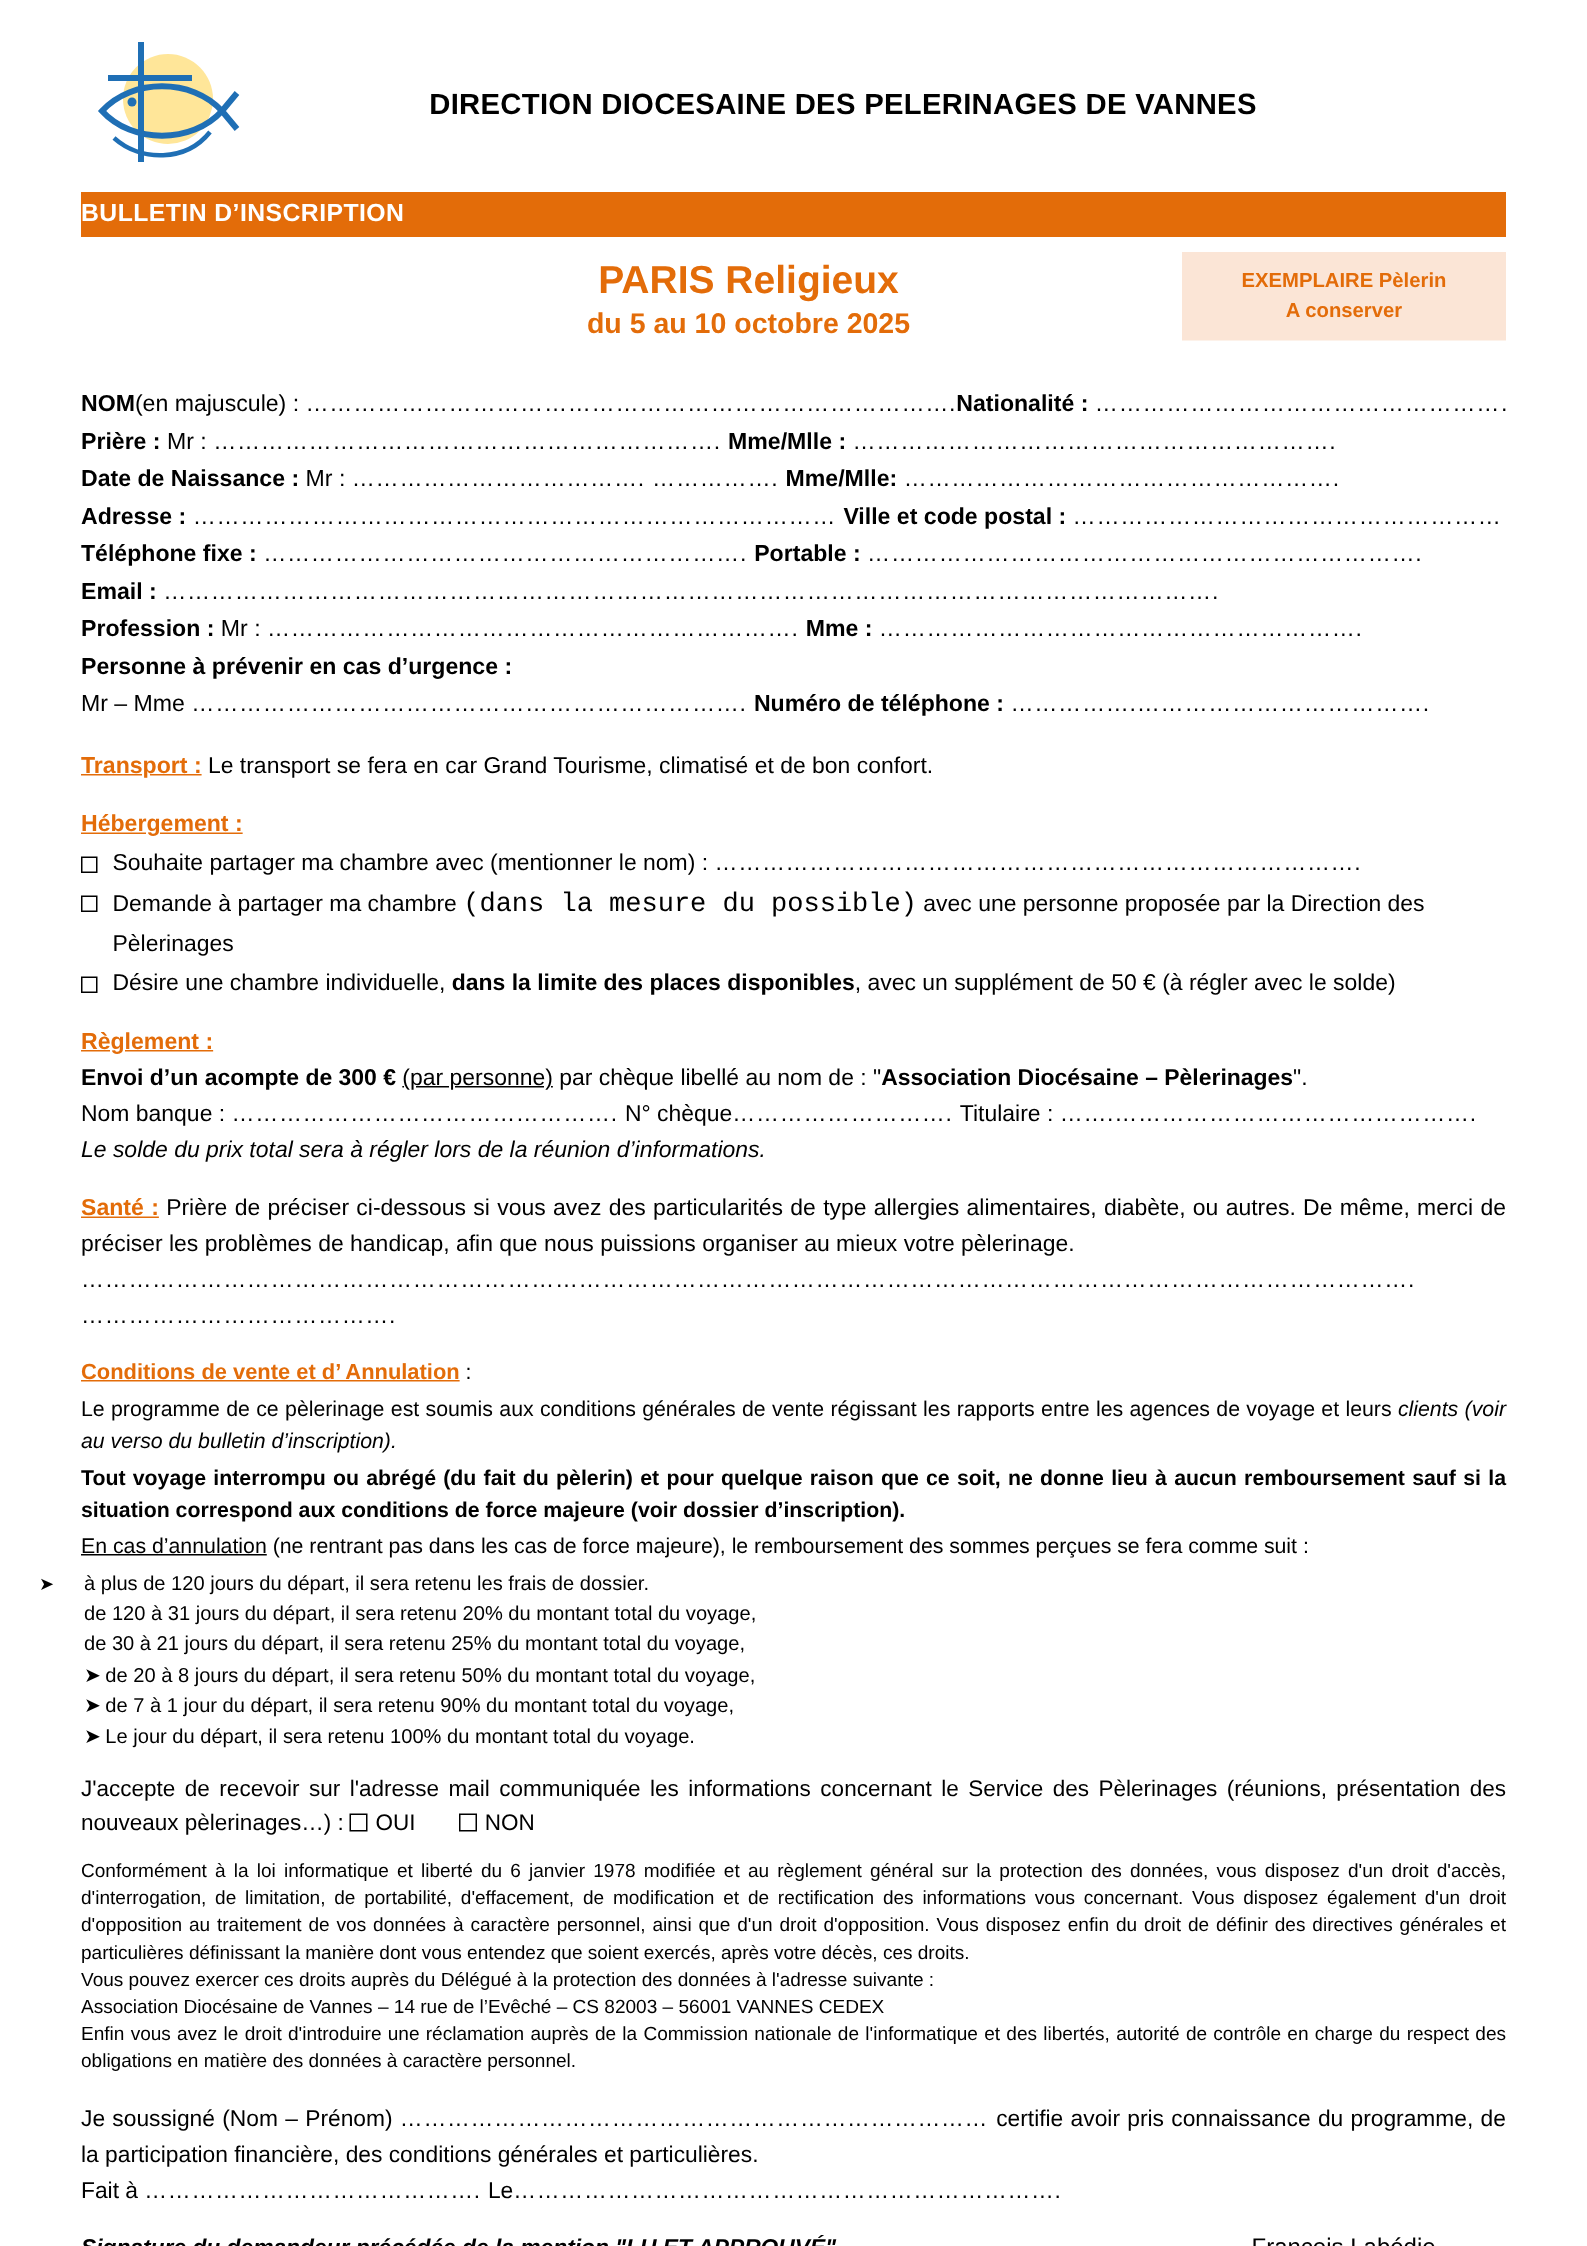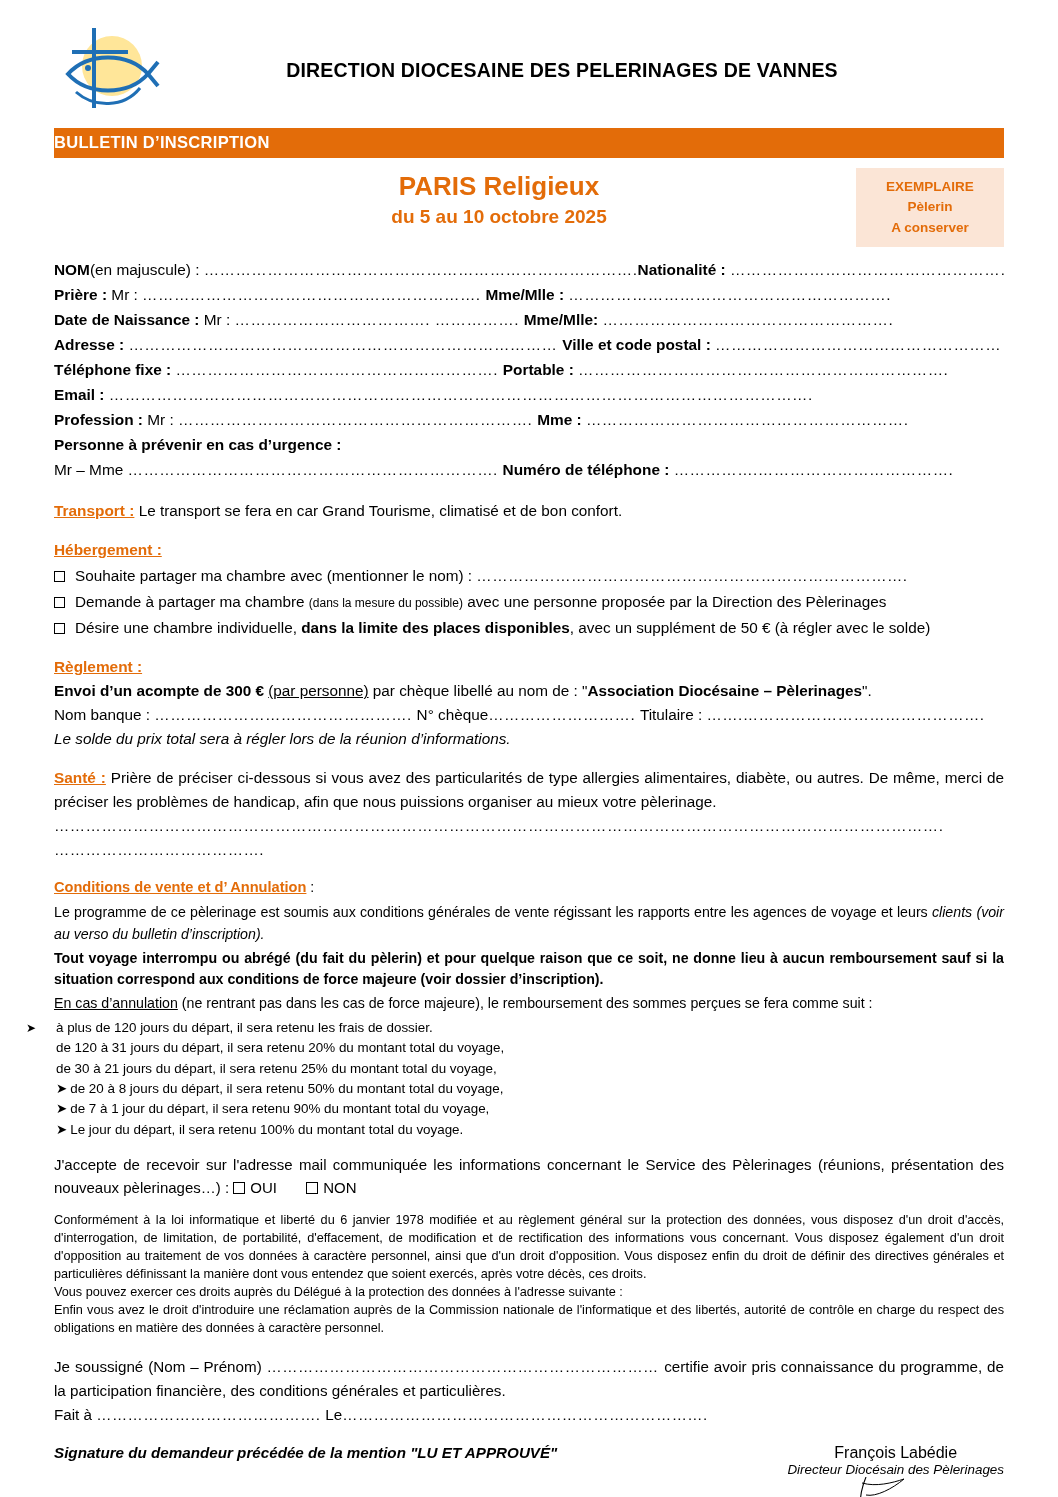--- a/index.html
+++ b/index.html
@@ -68,21 +68,21 @@
   .exemplaire{
     position:absolute;
     right:0;top:-4px;
     background:#FBE5D6;
     color:#E36C09;
     font-weight:bold;
     font-size:13.5px;
     text-align:center;
     padding:9px 16px;
     line-height:1.5;
-    width:148px;
+    width:216px;
     box-sizing:border-box;
   }
   
   .form{
     margin-top:14px;
     font-size:15.4px;
     line-height:1.62;
   }
   .form .row{white-space:nowrap;overflow:hidden;}
   .b{font-weight:bold;}
@@ -106,21 +106,21 @@
     gap:10px;
     margin-top:2px;
   }
   .cb{
     display:inline-block;
     width:9px;height:9px;
     border:1px solid #000;
     margin-top:7px;
     flex:0 0 9px;
   }
-  .small{font-size:12px;}
+  .small{font-size:18px;font-family:Liberation Mono, monospace;}
   .italic{font-style:italic;}
   
   .cond{margin-top:16px;font-size:14.2px;line-height:1.5;}
   .cond .h{color:#E36C09;font-weight:bold;text-decoration:underline;font-size:14.6px;}
   .cond p{margin:3px 0;}
   .just{text-align:justify;}
   .u{text-decoration:underline;}
   .annul-list{margin:0;padding:0;list-style:none;font-size:13.4px;line-height:1.52;}
   .annul-list li{padding-left:2px;}
   .arrow{margin-right:3px;}
@@ -266,20 +266,21 @@
     </ul>
   </div>
 
   <div class="accept">
     <span>J'accepte de recevoir sur l'adresse mail communiquée les informations concernant le Service des Pèlerinages (réunions, présentation des nouveaux pèlerinages…) :  </span><span class="ocb"></span><span>OUI</span>&nbsp;&nbsp;&nbsp;&nbsp;&nbsp;&nbsp;&nbsp;<span class="ocb"></span><span>NON</span>
   </div>
 
   <div class="rgpd">
     <div>Conformément à la loi informatique et liberté du 6 janvier 1978 modifiée et au règlement général sur la protection des données, vous disposez d'un droit d'accès, d'interrogation, de limitation, de portabilité, d'effacement, de modification et de rectification des informations vous concernant. Vous disposez également d'un droit d'opposition au traitement de vos données à caractère personnel, ainsi que d'un droit d'opposition. Vous disposez enfin du droit de définir des directives générales et particulières définissant la manière dont vous entendez que soient exercés, après votre décès, ces droits.</div>
     <div>Vous pouvez exercer ces droits auprès du Délégué à la protection des données à l'adresse suivante :</div>
+    <div>Association Diocésaine de Vannes – 14 rue de l’Evêché – CS 82003 – 56001 VANNES CEDEX</div>
     <div>Enfin vous avez le droit d'introduire une réclamation auprès de la Commission nationale de l'informatique et des libertés, autorité de contrôle en charge du respect des obligations en matière des données à caractère personnel.</div>
   </div>
 
   <div class="sign">
     <div class="just">
       <span>Je  soussigné  (Nom  –  Prénom) </span><span class="dots">………………………………………………………………… </span><span>certifie  avoir  pris  connaissance  du programme, de la participation financière, des conditions générales et particulières.</span>
     </div>
     <div>
       <span>Fait à </span><span class="dots">……………………………………. </span><span>Le</span><span class="dots">…………………………………………………………….</span>
     </div>

